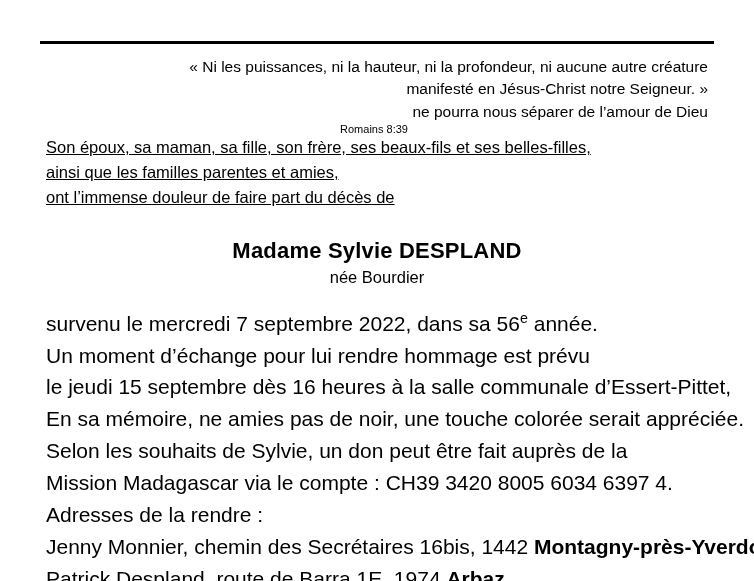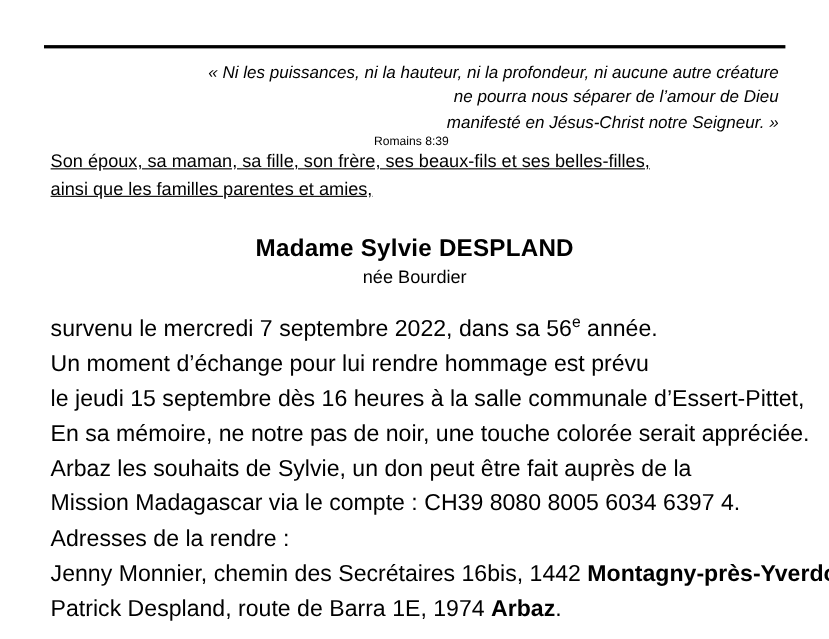--- a/index.html
+++ b/index.html
@@ -24,21 +24,20 @@
   .rule {
     border: none;
     border-top: 3px solid #000000;
     margin: 0;
   }
   .rule-top {
     margin-top: 41px;
   }
   .scripture {
     text-align: right;
-    font-style: italic;
     font-size: 15.5px;
     line-height: 1.45;
     margin-top: 12px;
     padding-right: 6px;
   }
   .scripture-ref {
     font-style: normal;
     text-align: center;
     font-size: 11px;
     margin-top: 0;
@@ -84,41 +83,42 @@
 </style>
 </head>
 <body>
 
 <div class="notice">
 
   <hr class="rule rule-top">
 
   <div class="scripture">
     <div>« Ni les puissances, ni la hauteur, ni la profondeur, ni aucune autre créature</div>
+    <div>manifesté en Jésus-Christ notre Seigneur. »</div>
     <div>ne pourra nous séparer de l’amour de Dieu</div>
-    <div>manifesté en Jésus-Christ notre Seigneur. »</div>
   </div>
 
   <div class="scripture-ref">Romains 8:39</div>
 
   <div class="intro">
     <div class="line">Son époux, sa maman, sa fille, son frère, ses beaux-fils et ses belles-filles,</div>
     <div class="line">ainsi que les familles parentes et amies,</div>
+    <div class="line">ont l’immense douleur de faire part du décès de</div>
   </div>
 
   <div class="name-block">
     <div class="deceased-name">Madame Sylvie DESPLAND</div>
     <div class="maiden-name">née Bourdier</div>
   </div>
 
   <div class="body-text">
     <div class="line"><span>survenu le mercredi 7 septembre 2022, dans sa 56</span><sup>e</sup><span> année.</span></div>
     <div class="line">Un moment d’échange pour lui rendre hommage est prévu</div>
     <div class="line">le jeudi 15 septembre dès 16 heures à la salle communale d’Essert-Pittet,</div>
-    <div class="line">En sa mémoire, ne notre pas de noir, une touche colorée serait appréciée.</div>
-    <div class="line">Arbaz les souhaits de Sylvie, un don peut être fait auprès de la</div>
-    <div class="line">Mission Madagascar via le compte : CH39 8080 8005 6034 6397 4.</div>
+    <div class="line">En sa mémoire, ne amies pas de noir, une touche colorée serait appréciée.</div>
+    <div class="line">Selon les souhaits de Sylvie, un don peut être fait auprès de la</div>
+    <div class="line">Mission Madagascar via le compte : CH39 3420 8005 6034 6397 4.</div>
     <div class="line">Adresses de la rendre :</div>
     <div class="line"><span>Jenny Monnier, chemin des Secrétaires 16bis, 1442 </span><span class="bold">Montagny-près-Yverdon,</span></div>
     <div class="line"><span>Patrick Despland, route de Barra 1E, 1974 </span><span class="bold">Arbaz</span><span>.</span></div>
   </div>
 
 </div>
 
 </body></html>

